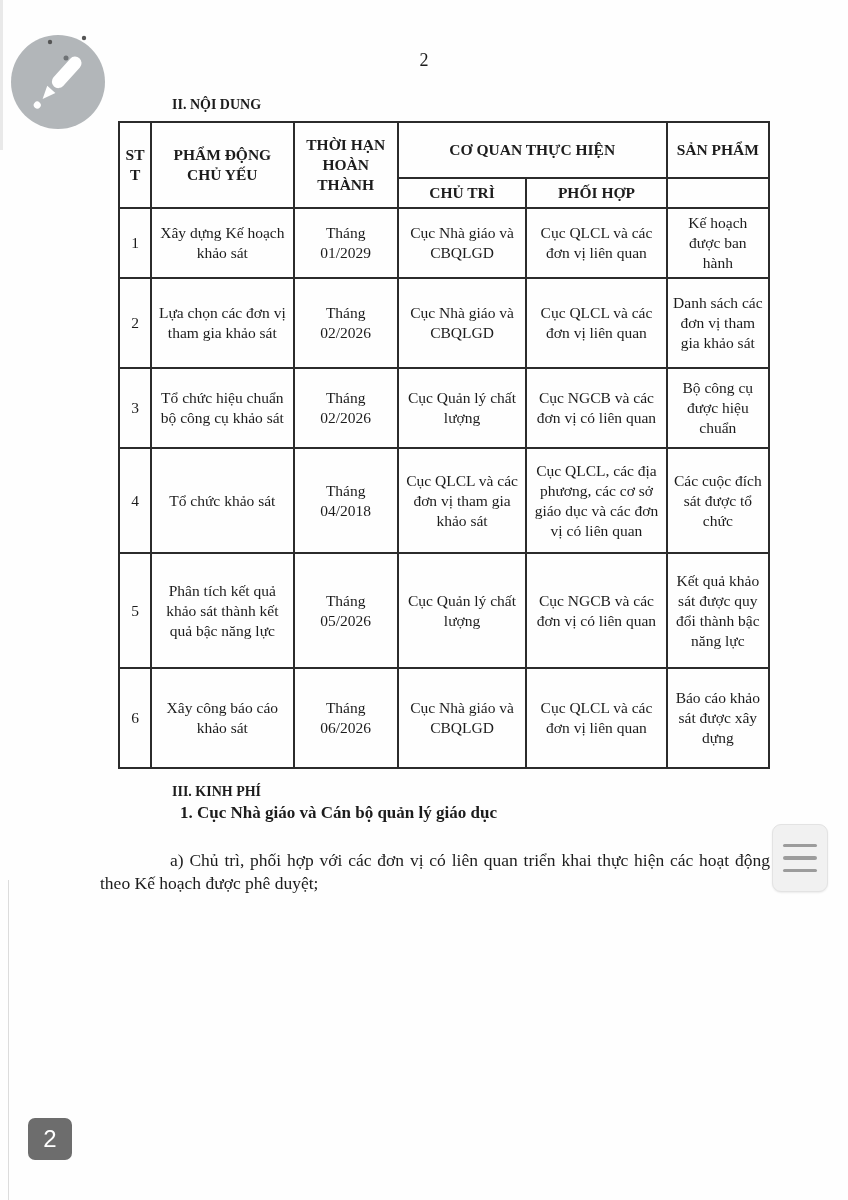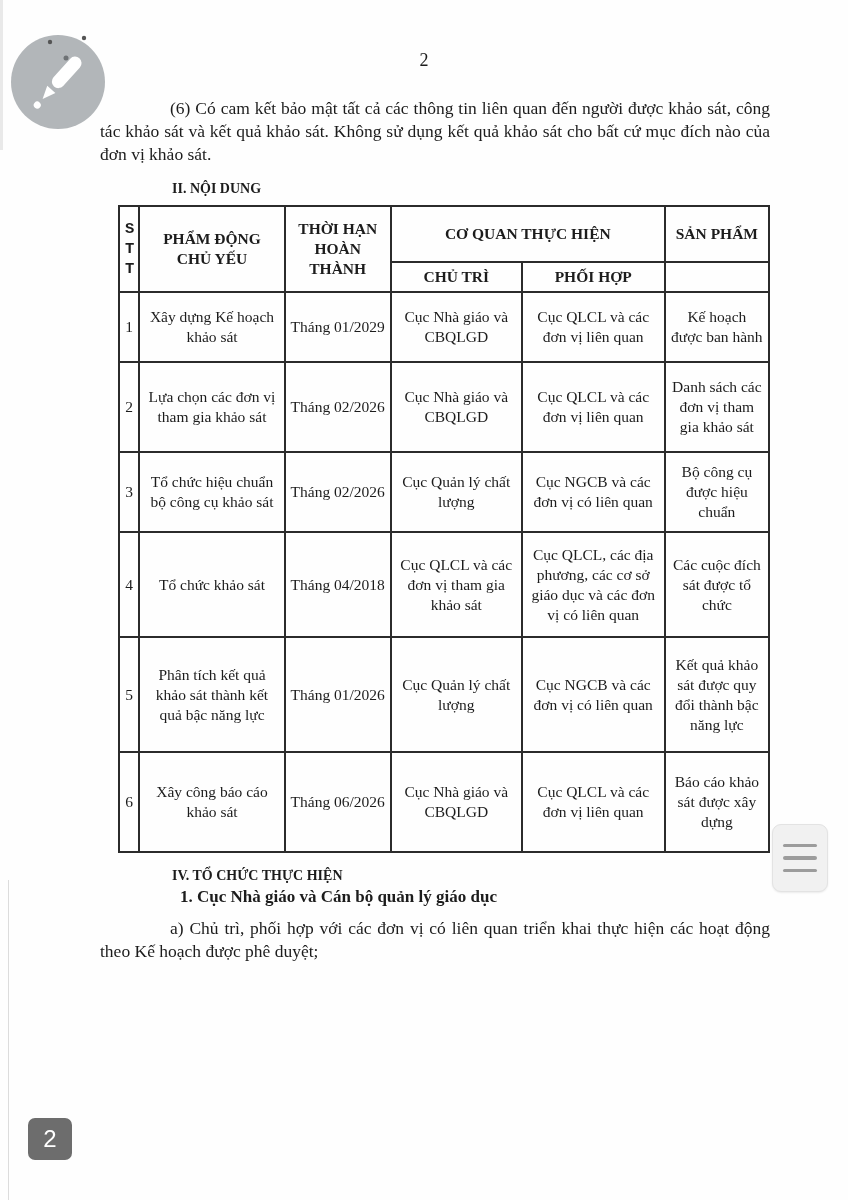--- a/index.html
+++ b/index.html
@@ -21,21 +21,21 @@
   table.main { border-collapse: collapse; margin-left: 18px; margin-top: 8px; width: 652px; table-layout: fixed; }
   table.main th, table.main td {
     border: 2px solid #2b2b2b;
     text-align: center;
     vertical-align: middle;
     font-size: 15.5px;
     line-height: 20px;
     padding: 3px 5px;
   }
   table.main th { font-weight: bold; }
-  .col-stt { width: 20px; font-family: Liberation Mono, monospace; }
+  .col-stt { width: 32px; }
   .col-activity { width: 142px; }
   .col-deadline { width: 104px; }
   .col-lead { width: 128px; }
   .col-coord { width: 140px; }
   .col-product { width: 102px; }
   th.col-stt { word-break: break-all; }
   td.cell-activity { text-align: left; padding-left: 8px; }
 
   
   .edit-fab { position: absolute; left: 10px; top: 30px; width: 96px; height: 100px; }
@@ -59,21 +59,20 @@
 <body>
 
 <div class="page">
 
   <div class="left-edge-top"></div>
 
   <div class="page-num-top">2</div>
 
   <div class="content">
 
-    <p class="para">(6) Có cam kết bảo mật tất cả các thông tin liên quan đến người được khảo sát, công tác khảo sát và kết quả khảo sát. Không sử dụng kết quả khảo sát cho bất cứ mục đích nào của đơn vị khảo sát.</p>
 
     <h3 class="sec-heading">II. NỘI DUNG</h3>
 
     <table class="main">
       <colgroup>
         <col class="col-stt">
           <col class="col-activity">
           <col class="col-deadline">
         <col class="col-lead">
           <col class="col-coord">
@@ -121,40 +120,40 @@
         <td>4</td>
         <td class="cell-activity">Tổ chức khảo sát</td>
         <td>Tháng 04/2018</td>
         <td>Cục QLCL và các đơn vị tham gia khảo sát</td>
         <td>Cục QLCL, các địa phương, các cơ sở giáo dục và các đơn vị có liên quan</td>
         <td>Các cuộc đích sát được tổ chức</td>
       </tr>
       <tr style="height:115px;">
         <td>5</td>
         <td class="cell-activity">Phân tích kết quả khảo sát thành kết quả bậc năng lực</td>
-        <td>Tháng 01/2026</td>
+        <td>Tháng 05/2026</td>
         <td>Cục Quản lý chất lượng</td>
         <td>Cục NGCB và các đơn vị có liên quan</td>
         <td>Kết quả khảo sát được quy đổi thành bậc năng lực</td>
       </tr>
       <tr style="height:100px;">
         <td>6</td>
         <td class="cell-activity">Xây công báo cáo khảo sát</td>
         <td>Tháng 06/2026</td>
         <td>Cục Nhà giáo và CBQLGD</td>
         <td>Cục QLCL và các đơn vị liên quan</td>
         <td>Báo cáo khảo sát được xây dựng</td>
       </tr>
     </tbody>
       </table>
 
+    <h3 class="sec-heading">III. KINH PHÍ</h3>
 
-    <h3 class="sec-heading">IV. TỔ CHỨC THỰC HIỆN</h3>
     <h4 class="sub-heading">1. Cục Nhà giáo và Cán bộ quản lý giáo dục</h4>
-    <p class="para" style="margin-top:10px;">a) Chủ trì, phối hợp với các đơn vị có liên quan triển khai thực hiện các hoạt động theo Kế hoạch được phê duyệt;</p>
+    <p class="para" style="margin-top:26px;">a) Chủ trì, phối hợp với các đơn vị có liên quan triển khai thực hiện các hoạt động theo Kế hoạch được phê duyệt;</p>
 
   </div>
 
   <div class="edit-fab">
     <svg width="96" height="100" viewBox="0 0 96 100">
       <circle cx="48" cy="52" r="47" fill="#b2b6b9"></circle>
       <circle cx="40" cy="12" r="2.2" fill="#555"></circle>
       <circle cx="74" cy="8" r="2.2" fill="#555"></circle>
       <circle cx="56" cy="28" r="2.5" fill="#6e7275"></circle>
       <g transform="rotate(42 48 52)">

